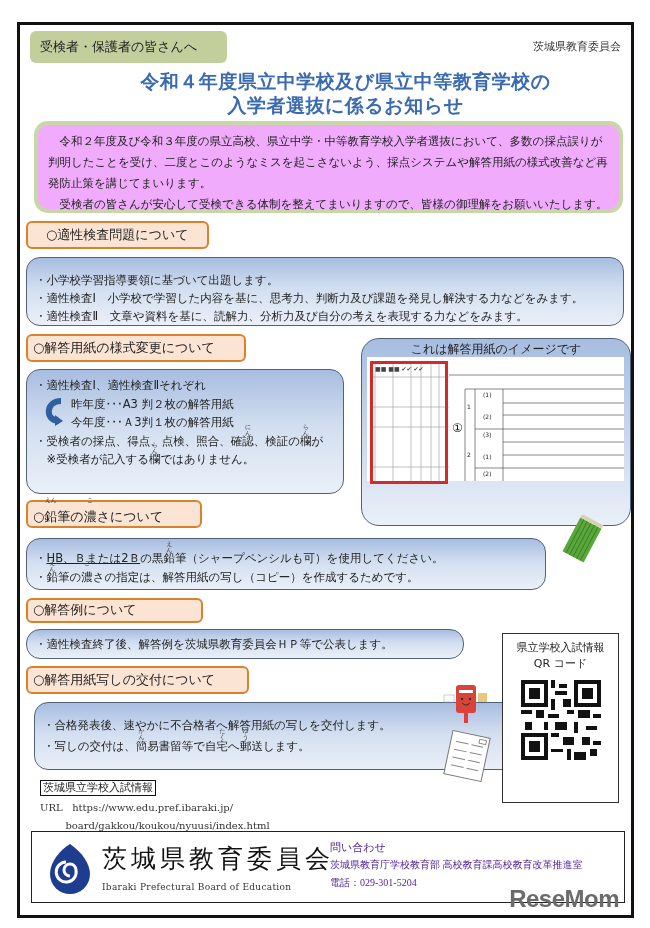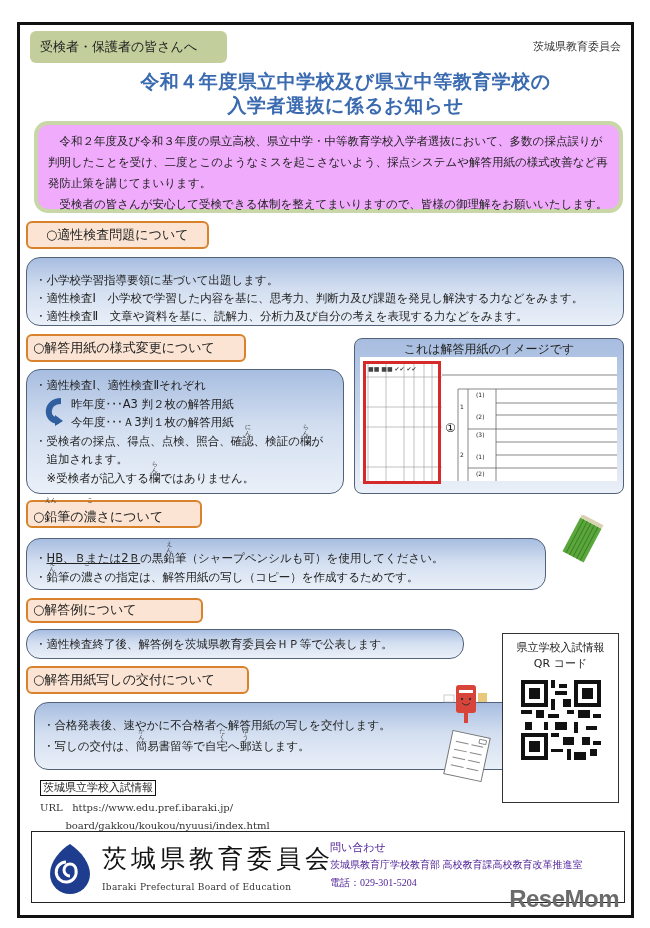--- a/index.html
+++ b/index.html
@@ -10,21 +10,21 @@
   .issuer { right: 10px; top: 14px; font-family: "DejaVu Serif", serif; font-size: 11px; color: #333; }
   .title { left: 0; width: 100%; text-align: center; color: #3a6ab0; font-weight: bold; font-size: 19px; letter-spacing: 0.5px; margin-left: 20px; }
   .intro { left: 14px; top: 96px; width: 589px; height: 92px; border: 4px solid #c9d7a8; border-radius: 14px; padding: 6px 10px; font-size: 11.5px; line-height: 21px; background: #f0abfc; }
   .intro p { text-indent: 1em; }
   .sec-head { height: 28px; background: #fbe4d3; border: 2.5px solid #d9822c; border-radius: 6px; font-size: 13px; line-height: 23px; padding-left: 5px; color: #222; }
   .blue-box { border: 1.5px solid #51627a; border-radius: 14px; background: linear-gradient(to bottom, #a7bde0 0%, #d2def0 45%, #eaf0f8 100%); font-size: 11.5px; line-height: 18px; padding: 6px 8px; color: #222; }
   .ruby-wrap { position: relative; display: inline-block; }
   .ruby { position: absolute; top: -8px; left: 0; width: 100%; text-align: center; font-size: 6px; line-height: 6px; color: #333; }
   .arrow-icon { display: inline-block; width: 22px; height: 30px; position: absolute; }
   .underline { text-decoration: underline; }
-  .img-box { left: 334px; top: 313px; width: 270px; height: 156px; border: 1.5px solid #51627a; border-radius: 8px; background: linear-gradient(to bottom, #a7bde0, #eaf0f8); }
+  .img-box { left: 341px; top: 313px; width: 270px; height: 188px; border: 1.5px solid #51627a; border-radius: 18px; background: linear-gradient(to bottom, #a7bde0, #eaf0f8); }
   .img-caption { position: absolute; top: 2px; left: 0; width: 100%; text-align: center; font-size: 12px; color: #222; }
   .sheet { position: absolute; left: 5px; top: 18px; width: 257px; height: 124px; background: #fff; }
   .red-frame { position: absolute; left: 3px; top: 4px; width: 78px; height: 123px; border: 3px solid #d62a2a; }
   .qr-box { left: 482px; top: 608px; width: 117px; height: 170px; border: 1.5px solid #333; background: #fff; text-align: center; font-size: 11px; line-height: 16px; padding-top: 6px; }
   .url-label { left: 20px; top: 755px; border: 1.5px solid #111; font-size: 11px; padding: 0 2px; line-height: 14px; }
   .url-text { left: 20px; top: 774px; font-family: "DejaVu Serif", serif; font-size: 10px; line-height: 18px; color: #333; white-space: pre; }
   .footer { left: 11px; top: 806px; width: 594px; height: 72px; border: 1.5px solid #222; background: #fff; }
   .board-name { position: absolute; left: 70px; top: 10px; font-family: "DejaVu Serif", serif; font-size: 25px; letter-spacing: 4px; color: #111; }
   .board-en { position: absolute; left: 70px; top: 50px; font-family: "DejaVu Serif", serif; font-size: 9px; color: #333; letter-spacing: 0.3px; }
   .contact { position: absolute; left: 298px; top: 6px; font-family: Liberation Serif, serif; color: #4c1d95; }
@@ -62,21 +62,20 @@
       <span class="arrow-icon" style="left:6px; top:2px;">
         <svg width="22" height="30" viewBox="0 0 22 30">
             <path d="M20 4 C4 4 4 24 18 24" stroke="#2f5f9e" stroke-width="6" fill="none"></path>
             <path d="M14 18 L22 24 L14 29 Z" fill="#2f5f9e"></path>
           </svg>
       </span>
       <div>昨年度･･･A3 判２枚の解答用紙</div>
       <div>今年度･･･Ａ3判１枚の解答用紙</div>
     </div>
     <div><span>・受検者の採点、得点、点検、照合、確</span><span class="ruby-wrap"><span class="ruby">にん</span><span>認</span></span><span>、検証の</span><span class="ruby-wrap"><span class="ruby">らん</span><span>欄</span></span><span>が</span></div>
-    <div>　追加されます。</div>
     <div><span>　※受検者が記入する</span><span class="ruby-wrap"><span class="ruby">らん</span><span>欄</span></span><span>ではありません。</span></div>
   </div>
 
   <div class="abs img-box">
     <div class="img-caption">これは解答用紙のイメージです</div>
     <div class="sheet">
       <svg width="257" height="124" viewBox="0 0 257 124" style="position:absolute;left:0;top:0;">
         <g stroke="#999" stroke-width="0.6" fill="none">
           <line x1="8" y1="4" x2="8" y2="124"></line>
             <line x1="26" y1="4" x2="26" y2="124"></line>

